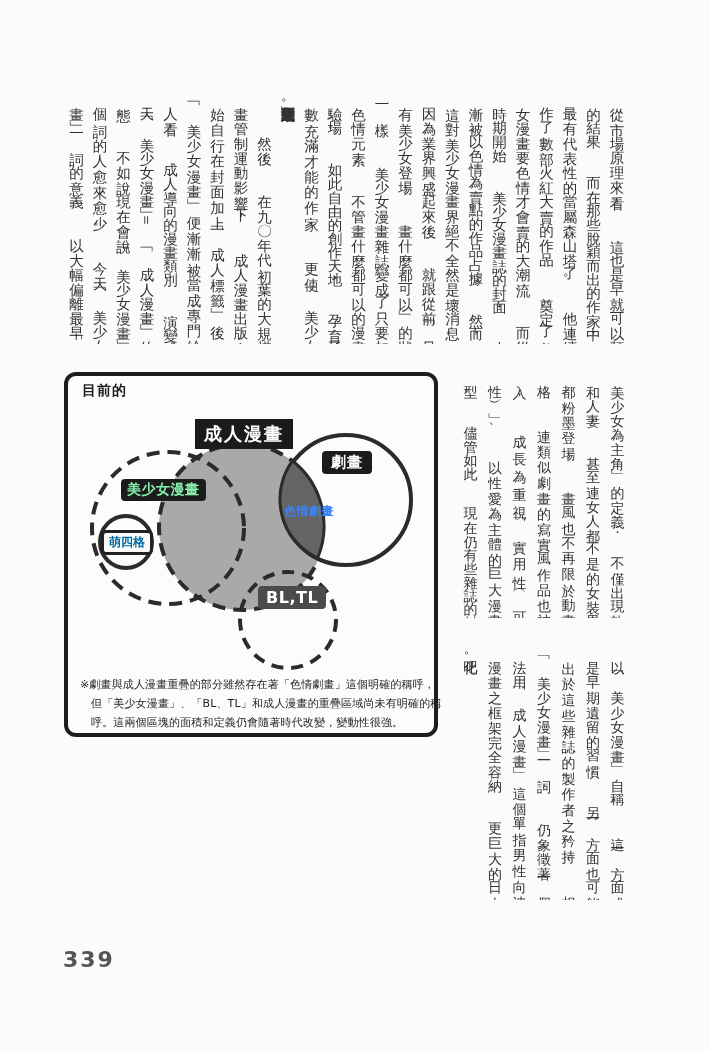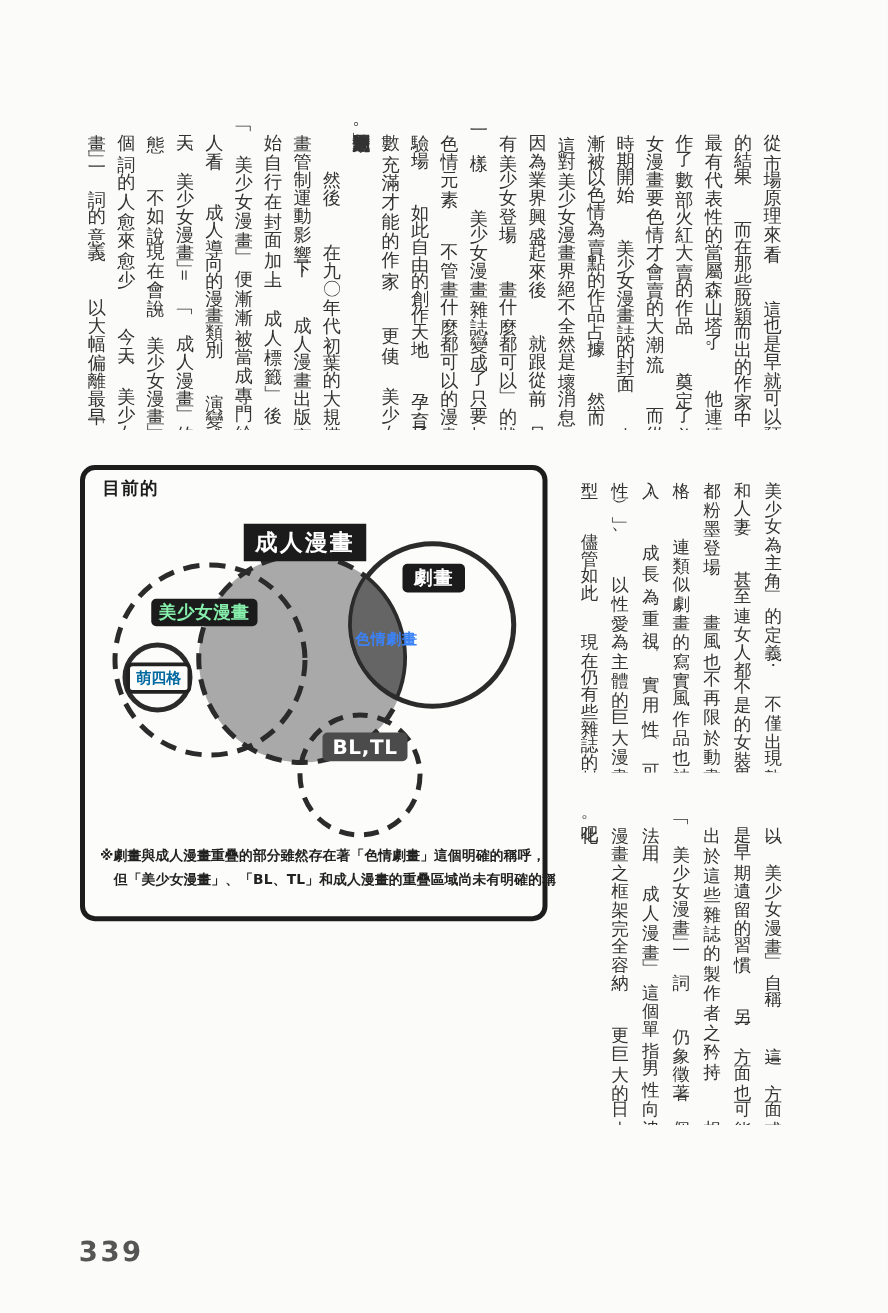--- a/index.html
+++ b/index.html
@@ -78,27 +78,27 @@
     border:3px solid #222;font-size:12px;padding:1px 5px;border-radius:5px;
   }
   .lbl-bltl{
     left:194px;top:214px;background:#4b4b4b;color:#fff;
     font-size:16px;letter-spacing:0.5px;padding:2px 8px;border-radius:4px;text-align:center;
   }
 
   .fig-note{position:absolute;left:12px;top:299px;width:352px;}
   .note-line{
     font-size:11px;line-height:19px;color:#222;
-    letter-spacing:0.15px;white-space:nowrap;font-weight:700;
+    letter-spacing:0.15px;white-space:nowrap;font-weight:400;
   }
   .note-line:not(:first-child){text-indent:1em;}
 
   
   .page-number{
-    position:absolute;left:63px;top:990px;
+    position:absolute;left:63px;top:947px;
     font-size:22px;font-weight:bold;color:#555;letter-spacing:2px;
   }
 </style>
 </head>
 <body>
 
 <div class="page">
 
   <section class="vtext top-text">
       <div class="vcol">從市場原理來看，這也是早就可以預見</div>
@@ -152,20 +152,21 @@
       <div class="vlabel lbl-gekiga">劇畫</div>
       <div class="vlabel lbl-bishoujo">美少女漫畫</div>
       <div class="vlabel lbl-ero">色情劇畫</div>
       <div class="vlabel lbl-moe">萌四格</div>
       <div class="vlabel lbl-bltl">BL,TL</div>
     </div>
 
     <div class="fig-note">
         <div class="note-line">※劇畫與成人漫畫重疊的部分雖然存在著「色情劇畫」這個明確的稱呼，</div>
         <div class="note-line">但「美少女漫畫」、「BL、TL」和成人漫畫的重疊區域尚未有明確的稱</div>
+        <div class="note-line">呼。這兩個區塊的面積和定義仍會隨著時代改變，變動性很強。</div>
       </div>
   </section>
 
   <aside class="vtext side-text side-block1">
       <div class="vcol">美少女為主角」的定義：不僅出現熟女</div>
       <div class="vcol">和人妻，甚至連女人都不是的女裝男子</div>
       <div class="vcol">都粉墨登場，畫風也不再限於動畫風</div>
       <div class="vcol">格，連類似劇畫的寫實風作品也被納</div>
       <div class="vcol">入，成長為重視「實用性（可尻</div>
       <div class="vcol">性）」、以性愛為主體的巨大漫畫類</div>

